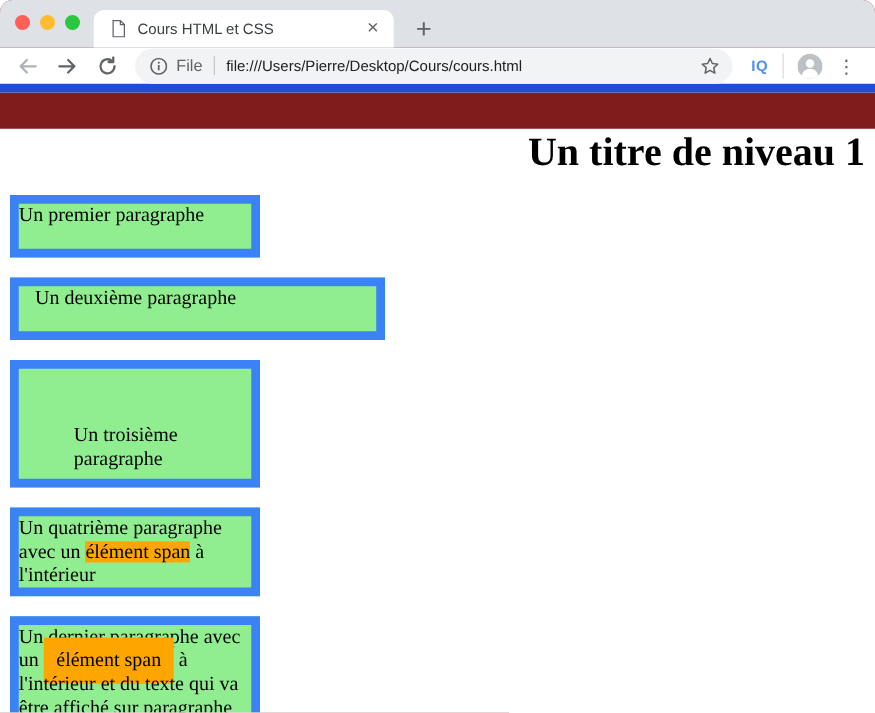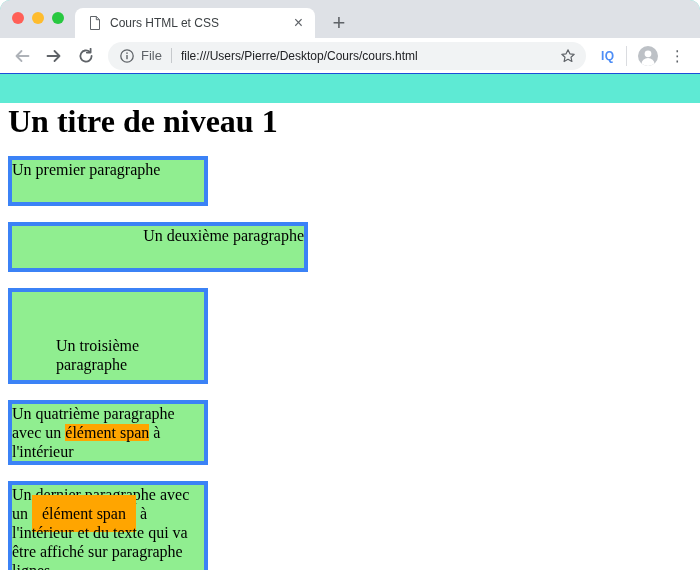--- a/index.html
+++ b/index.html
@@ -1,19 +1,19 @@
 <!DOCTYPE html>
 <html><head>
 <meta charset="utf-8">
 <style>
   * { box-sizing: border-box; }
   html, body { margin: 0; padding: 0; background: #fff; }
   .window {
     width: 700px; height: 570px; position: relative; overflow: hidden;
-    background: #5eead4; font-family: "Liberation Sans", sans-serif;
+    background: #7f1d1d; font-family: "Liberation Sans", sans-serif;
     border-radius: 10px 10px 0 0;
   }
   
   .tabstrip { height: 38px; background: #DEE1E6; position: relative; }
   .traffic-lights { position: absolute; left: 12px; top: 12px; display: flex; gap: 8px; }
   .light { width: 12px; height: 12px; border-radius: 50%; }
   .light.red    { background: #FF5F57; }
   .light.yellow { background: #FEBC2E; }
   .light.green  { background: #28C840; }
   .tab {
@@ -24,48 +24,48 @@
   .tab-favicon { flex: 0 0 auto; margin-right: 9px; display: flex; }
   .tab-title { flex: 1; font-size: 12px; color: #3C4043; white-space: nowrap; overflow: hidden; }
   .tab-close { flex: 0 0 auto; font-size: 16px; line-height: 16px; color: #5F6368; padding: 0 2px; cursor: default; }
   .new-tab {
     position: absolute; left: 324px; top: 8px; width: 30px; height: 30px;
     display: flex; align-items: center; justify-content: center;
     font-size: 22px; font-weight: 400; color: #5F6368;
   }
   
   .toolbar {
-    height: 36px; background: #fff; border-bottom: 1px solid #1d4ed8;
+    height: 36px; background: #fff; border-bottom: 7px solid #1d4ed8;
     display: flex; align-items: center; padding: 0 8px;
   }
   .nav-btn { width: 28px; height: 28px; margin-right: 4px; display: flex; align-items: center; justify-content: center; }
   .omnibox {
     width: 478px; height: 28px; margin-left: 4px; background: #F1F3F4;
     border-radius: 14px; display: flex; align-items: center; padding: 0 10px 0 12px;
   }
   .info-icon { display: flex; margin-right: 7px; }
   .file-chip { font-size: 13px; color: #5F6368; }
   .chip-divider { width: 1px; height: 15px; background: #C6C9CC; margin: 0 9px; }
   .url-text {
     flex: 1; font-size: 12px; color: #202124; white-space: nowrap; overflow: hidden;
   }
   .star-btn { display: flex; margin-left: 8px; }
   .ext-iq { margin-left: 15px; font-size: 12px; font-weight: 700; color: #4D8DF6; letter-spacing: .5px; text-align: right; }
   .toolbar-sep { width: 1px; height: 20px; background: #DADCE0; margin: 0 11px; }
   .avatar { width: 20px; height: 20px; display: flex; }
   .menu-dots { margin-left: 12px; font-size: 15px; color: #5F6368; width: 14px; text-align: center; }
   
   .content { padding: 0 8px; font-family: "Liberation Serif", serif; color: #000; background: #fff; }
-  .content h1 { margin: 29px 0 16px 0; font-size: 32px; line-height: 37px; font-weight: 700; }
+  .content h1 { margin: 29px 0 16px 0; font-size: 32px; line-height: 37px; font-weight: 700; text-align: right; }
   .content p {
-    background: #90EE90; border: 4px solid #3b82f6; width: 200px;
+    background: #90EE90; border: 7px solid #3b82f6; width: 200px;
     margin: 16px 0; font-size: 16px; line-height: 19px;
   }
   .p1 { height: 50px; }
-  .p2 { width: 300px !important; height: 50px; text-align: right; }
+  .p2 { width: 300px !important; height: 50px; text-align: left; padding-left: 13px; }
   .p3 { height: 50px; padding: 44px; }
   .hl { background: #FFA500; }
   .p5 .hl { padding: 10px; }
 </style>
 </head>
 <body>
 
 <div class="window">
 
   <div class="tabstrip">

